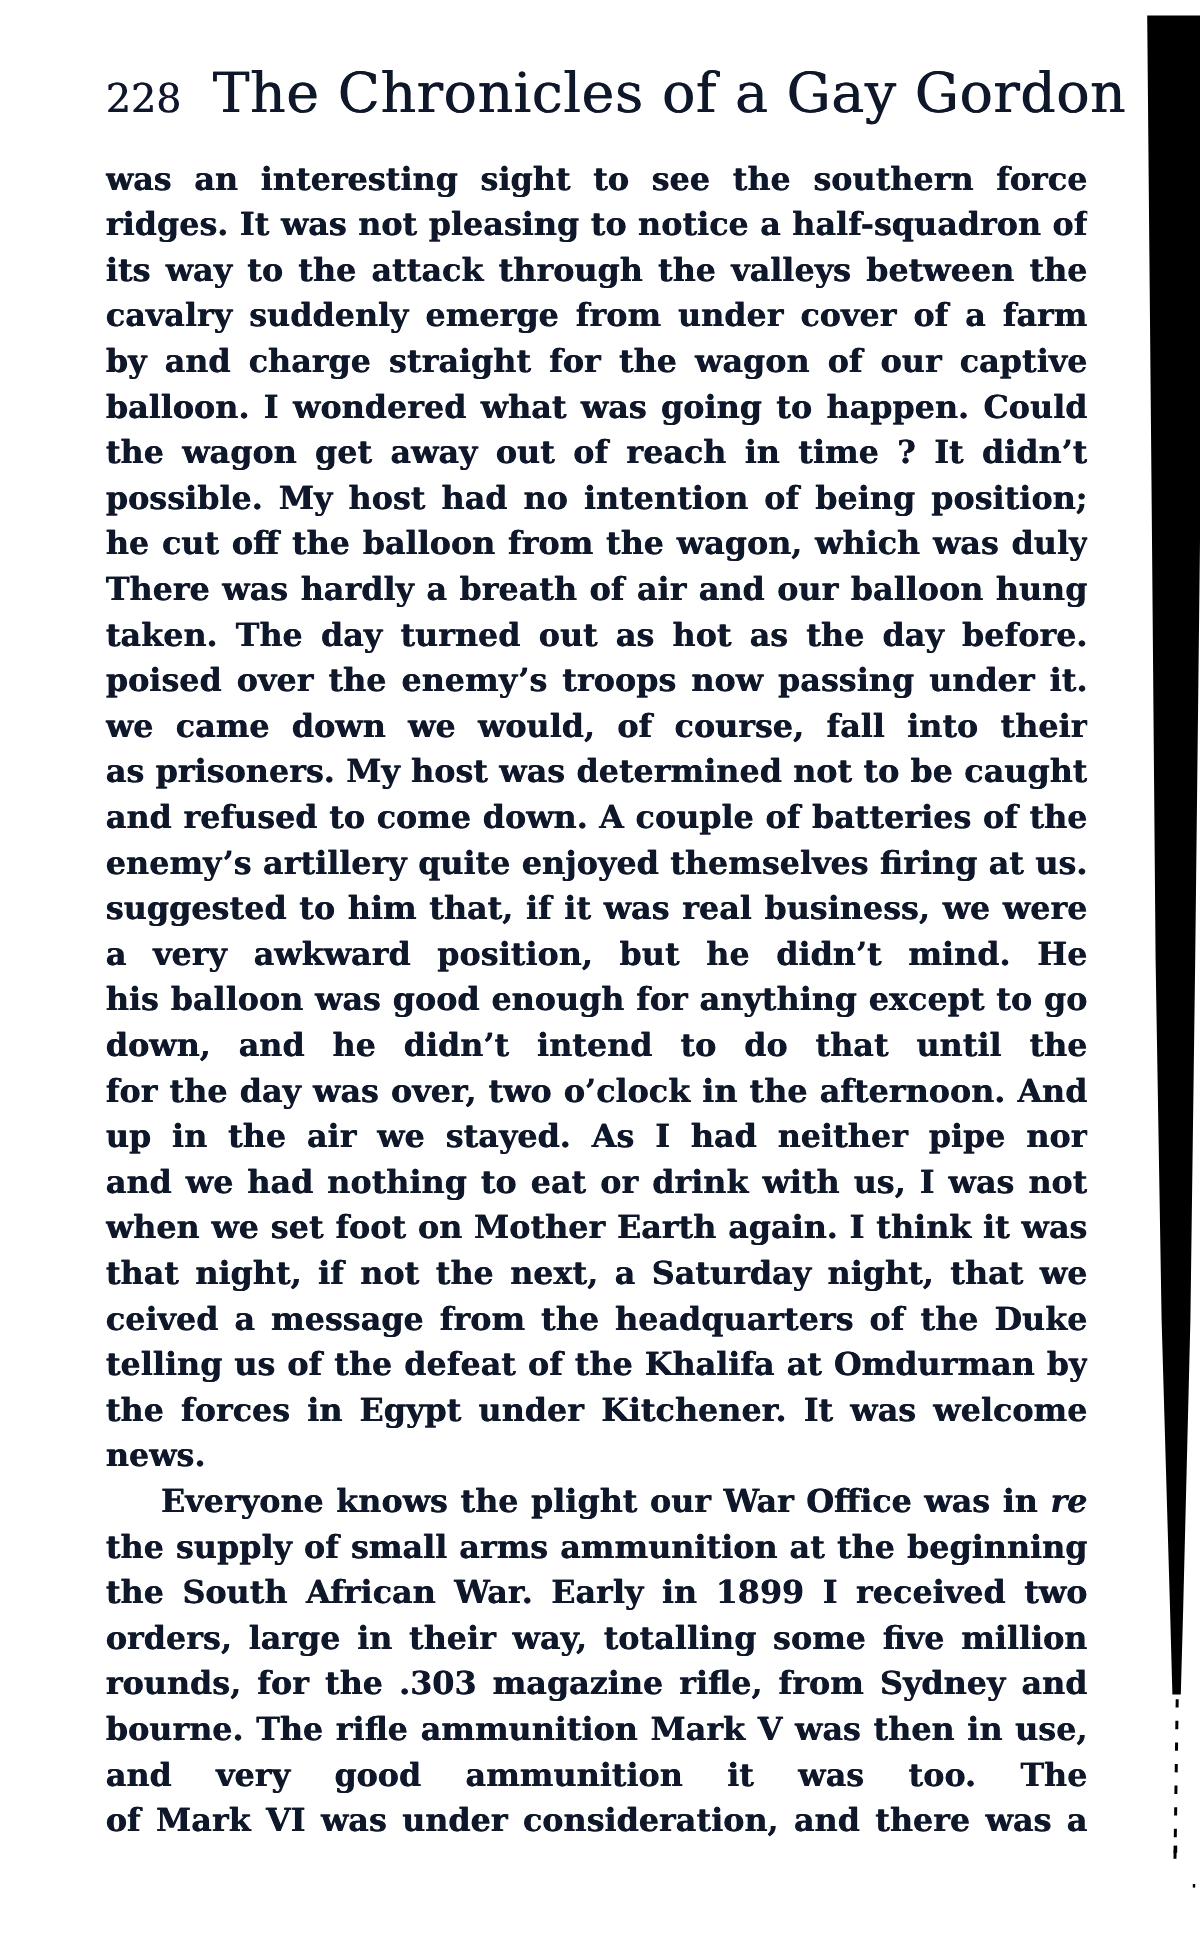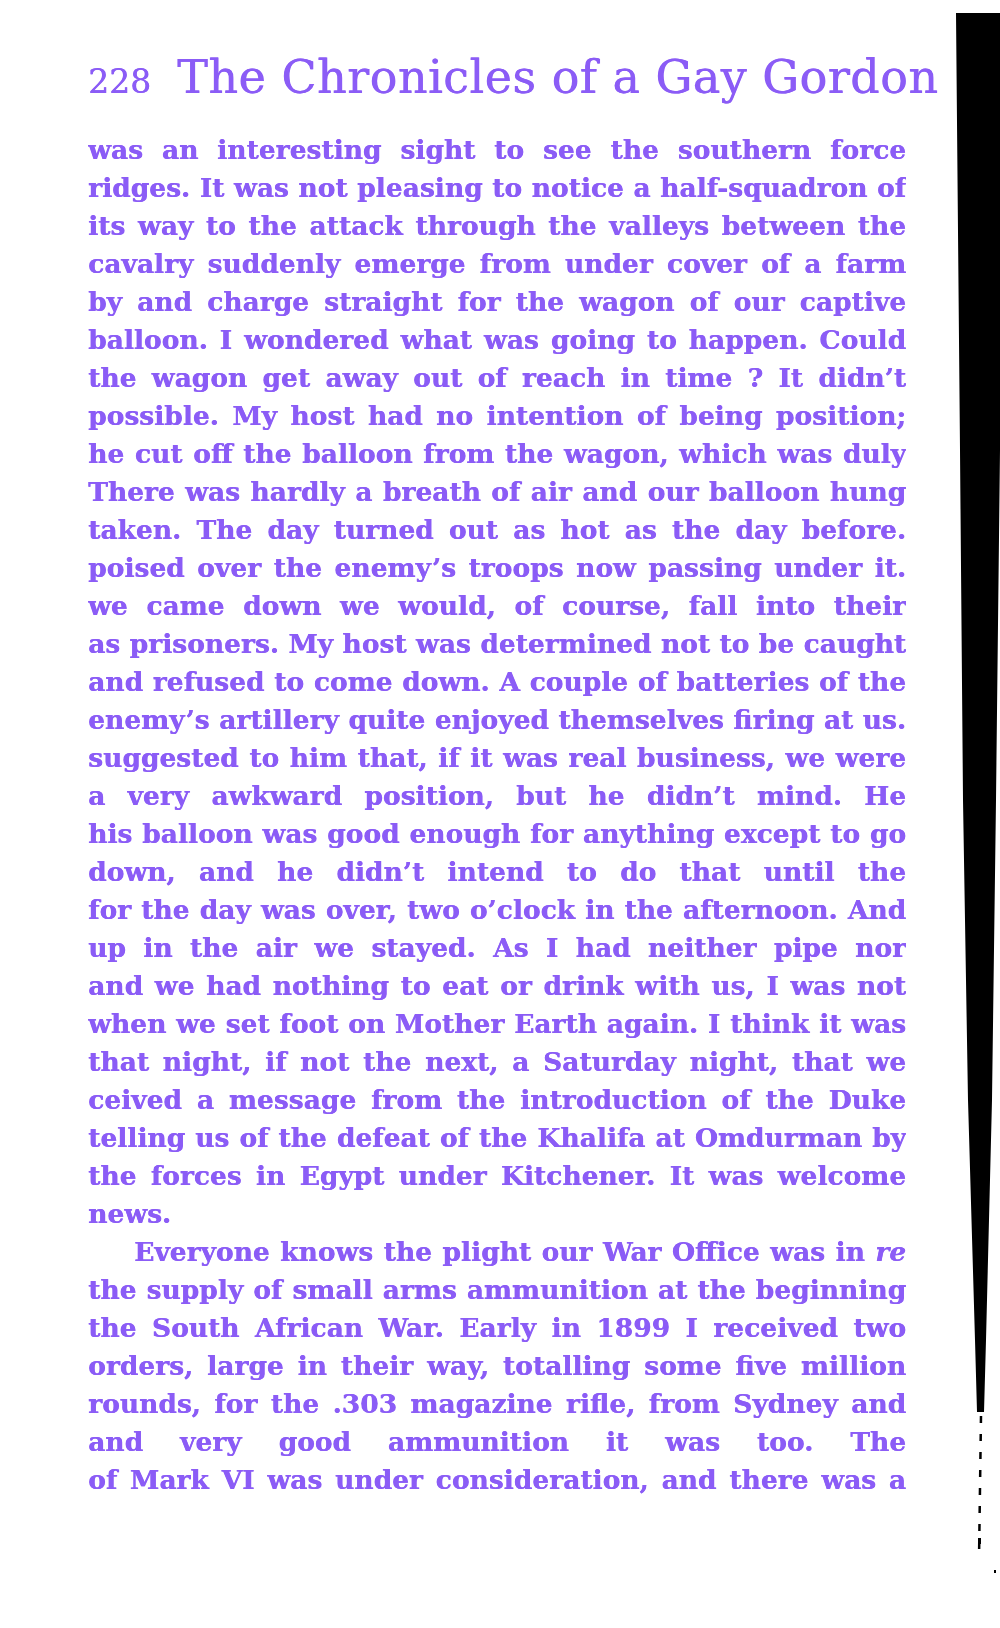--- a/index.html
+++ b/index.html
@@ -1,21 +1,21 @@
 <!DOCTYPE html>
 <html><head>
 <meta charset="utf-8">
 <style>
   html, body { margin: 0; padding: 0; background: #ffffff; }
   .page {
     position: relative;
     width: 1000px;
     height: 1628px;
     background: #ffffff;
-    color: #8b5cf6;
+    color: #0f172a;
     font-family: "DejaVu Serif", serif;
     overflow: hidden;
   }
   .header {
     position: absolute;
     top: 50px;
     left: 88px;
     display: flex;
     align-items: baseline;
     gap: 26px;
@@ -87,29 +87,30 @@
       <div class="line">enemy’s artillery quite enjoyed themselves firing at us.  I</div>
       <div class="line">suggested to him that, if it was real business, we were in</div>
       <div class="line">a very awkward position, but he didn’t mind.  He thought</div>
       <div class="line">his balloon was good enough for anything except to go</div>
       <div class="line">down, and he didn’t intend to do that until the fighting</div>
       <div class="line">for the day was over, two o’clock in the afternoon.  And</div>
       <div class="line">up in the air we stayed.  As I had neither pipe nor tobacco</div>
       <div class="line">and we had nothing to eat or drink with us, I was not sorry</div>
       <div class="line">when we set foot on Mother Earth again.  I think it was</div>
       <div class="line">that night, if not the next, a Saturday night, that we re-</div>
-      <div class="line">ceived a message from the introduction of the Duke</div>
+      <div class="line">ceived a message from the headquarters of the Duke</div>
       <div class="line">telling us of the defeat of the Khalifa at Omdurman by</div>
       <div class="line">the forces in Egypt under Kitchener.  It was welcome</div>
       <div class="line short">news.</div>
       <div class="line indent">Everyone knows the plight our War Office was in <i>re</i></div>
       <div class="line">the supply of small arms ammunition at the beginning of</div>
       <div class="line">the South African War.  Early in 1899 I received two</div>
       <div class="line">orders, large in their way, totalling some five million</div>
       <div class="line">rounds, for the .303 magazine rifle, from Sydney and Mel-</div>
+      <div class="line">bourne.  The rifle ammunition Mark V was then in use,</div>
       <div class="line">and very good ammunition it was too.  The introduction</div>
       <div class="line">of Mark VI was under consideration, and there was a</div>
     </div>
 
   <svg class="gutter-shadow" viewBox="0 0 50 1628" xmlns="http://www.w3.org/2000/svg" aria-hidden="true">
     <polygon fill="#000000" points="6,13 50,13 50,450 46,800 42,1100 36,1340 34,1412 27,1412 25,1340 18,1100 13,800 10,450"></polygon>
     <path d="M31,1416 L29,1560" stroke="#000000" stroke-width="2.5" fill="none" stroke-dasharray="7 11"></path>
     <rect x="28" y="1538" width="3" height="6" fill="#000000"></rect>
     <rect x="44" y="1570" width="2" height="3" fill="#000000"></rect>
   </svg>

